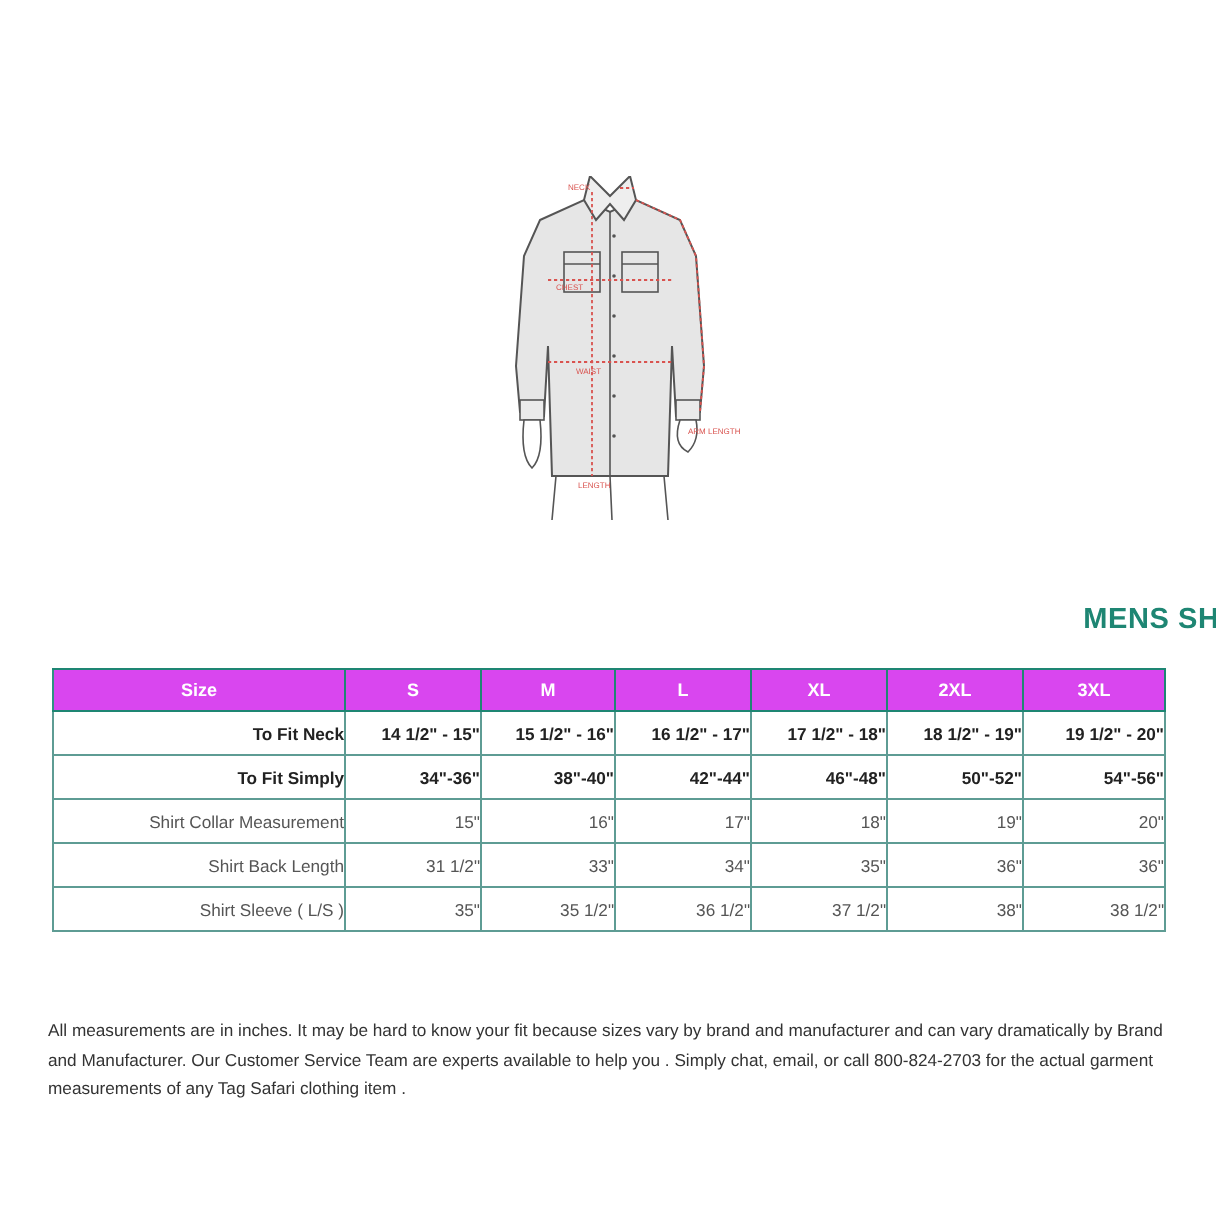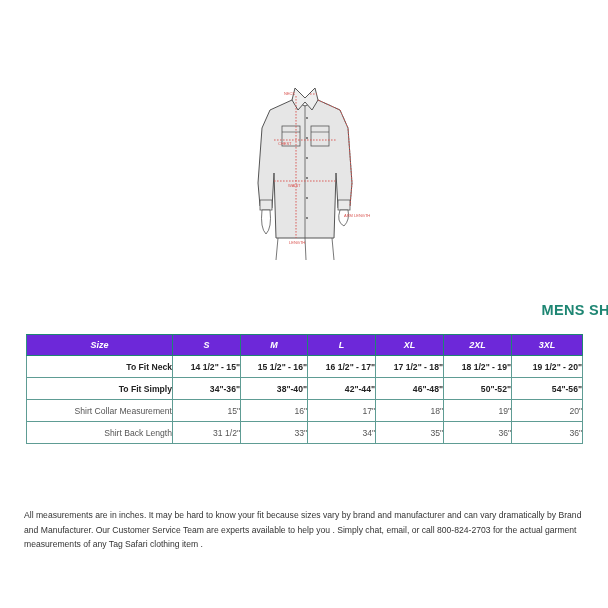--- a/index.html
+++ b/index.html
@@ -1,20 +1,20 @@
 <!DOCTYPE html>
 <html><head>
 <meta charset="utf-8">
 <style>
   html, body { margin: 0; padding: 0; background: #ffffff; }
   body { width: 608px; height: 608px; position: relative; overflow: hidden; font-family: "Liberation Sans", sans-serif; color: #333; }
   .illustration { position: absolute; left: 240px; top: 88px; width: 130px; height: 172px; }
   .title { position: absolute; left: 0; width: 608px; top: 302px; text-align: right; font-weight: bold; font-size: 14.5px; color: #1e8673; letter-spacing: 0.3px; padding-left: 36px; }
   table.size-table { position: absolute; left: 26px; top: 334px; width: 556px; border-collapse: collapse; table-layout: fixed; }
-  table.size-table th { background: #6d28d9; color: #ffffff; font-size: 9px; font-weight: bold; height: 20px; padding: 0; border: 1px solid #1e8673; border-left-color: #2f9280; font-style: italic; }
+  table.size-table th { background: #d946ef; color: #ffffff; font-size: 9px; font-weight: bold; height: 20px; padding: 0; border: 1px solid #1e8673; border-left-color: #2f9280; }
   table.size-table td { font-size: 8.6px; height: 21px; padding: 0; text-align: right; border: 1.2px solid #5e9c94; color: #444; }
   table.size-table tr.bold td { font-weight: bold; color: #222; }
   table.size-table tr.light td { color: #555; }
   .footnote { position: absolute; left: 24px; top: 508px; width: 570px; font-size: 8.6px; line-height: 14.5px; color: #333; }
 </style>
 </head>
 <body>
 
 <div class="illustration">
   <svg width="130" height="172" viewBox="0 0 130 172" xmlns="http://www.w3.org/2000/svg">
@@ -114,16 +114,25 @@
     </tr>
     <tr class="light">
       <td>Shirt Back Length</td>
       <td>31 1/2"</td>
       <td>33"</td>
       <td>34"</td>
       <td>35"</td>
       <td>36"</td>
       <td>36"</td>
     </tr>
+    <tr class="light">
+      <td>Shirt Sleeve ( L/S )</td>
+      <td>35"</td>
+      <td>35 1/2"</td>
+      <td>36 1/2"</td>
+      <td>37 1/2"</td>
+      <td>38"</td>
+      <td>38 1/2"</td>
+    </tr>
   </tbody>
 </table>
 
 <div class="footnote">All measurements are in inches. It may be hard to know your fit because sizes vary by brand and manufacturer and can vary dramatically by Brand and Manufacturer. Our Customer Service Team are experts available to help you . Simply chat, email, or call 800-824-2703 for the actual garment measurements of any Tag Safari clothing item .</div>
 
 </body></html>

